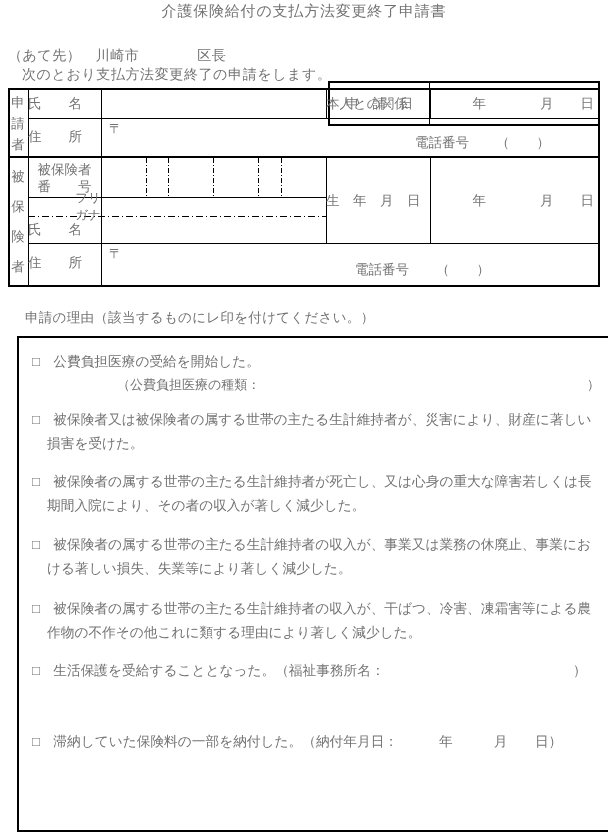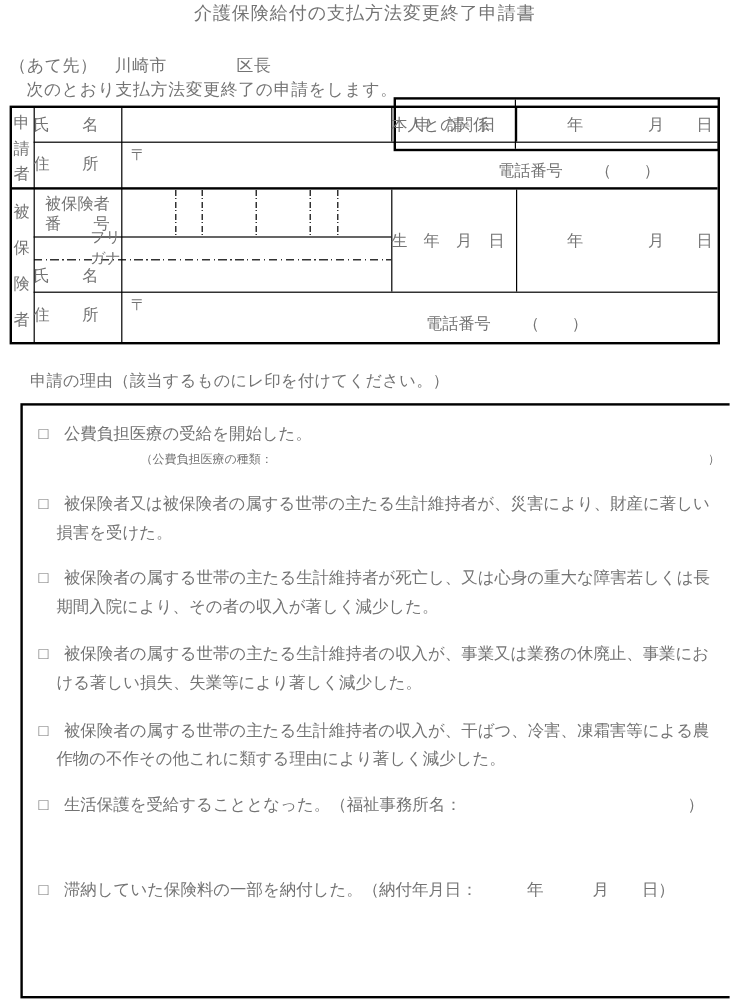--- a/index.html
+++ b/index.html
@@ -31,21 +31,21 @@
     background:repeating-linear-gradient(to bottom,#000 0 5px,transparent 5px 7px,#000 7px 8px,transparent 8px 10px); }
   .dashh { position:absolute; height:1px;
     background:repeating-linear-gradient(to right,#000 0 7px,transparent 7px 10px,#000 10px 11px,transparent 11px 14px); }
 
   
   .reasons-heading { top:309px; left:25px; font-size:13.5px; letter-spacing:0.3px; }
   .reasons-box { left:5px; top:336px; width:597px; height:496px; border:2px solid #000;margin-left:12px; }
   .item { position:absolute; left:13px; right:12px; padding-left:15px; text-indent:-15px;
     font-size:13.7px; line-height:24px; word-break:break-all; line-break:anywhere; }
   .cb { display:inline-block; text-indent:0; margin-right:13px; }
-  .subline { position:absolute; left:98px; right:12px; display:flex; justify-content:space-between; font-size:10px; }
+  .subline { position:absolute; left:98px; right:12px; display:flex; justify-content:space-between; font-size:13px; }
   .paren-right { position:absolute; right:12px; top:0; line-height:24px; }
 </style>
 </head>
 <body>
 
 <div class="page">
 
   <div class="abs title">介護保険給付の支払方法変更終了申請書</div>
 
   <div class="abs decl">次のとおり支払方法変更終了の申請をします。</div>

